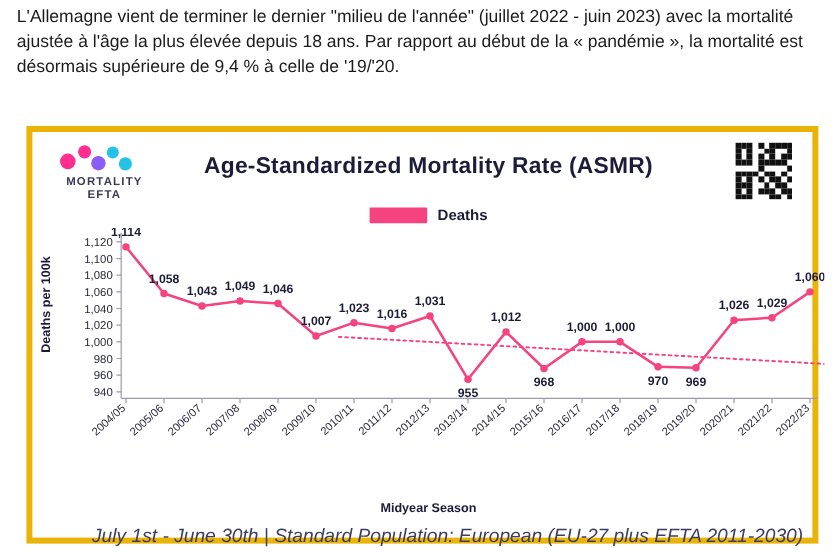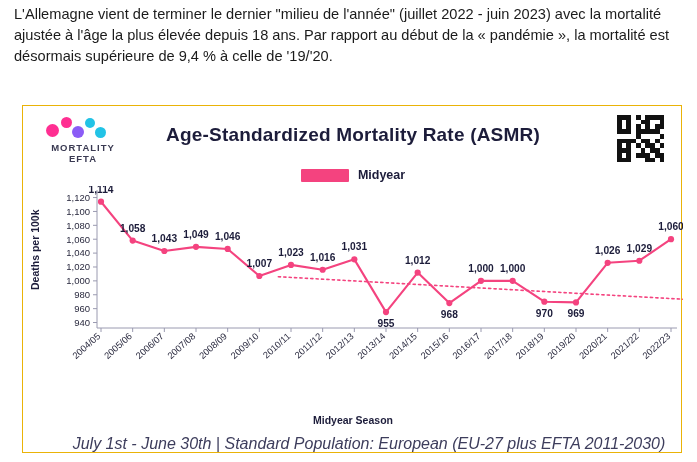--- a/index.html
+++ b/index.html
@@ -31,21 +31,21 @@
     font-family: "Liberation Sans", sans-serif;
   }
   
   #card {
     position: absolute;
     left: 22px;
     top: 105px;
     width: 660px;
     height: 348px;
     background: #ffffff;
-    border: 1px solid #eab308;
+    border: 5px solid #eab308;
     box-sizing: border-box;
   }
   
   #logo {
     position: absolute;
     left: 14px;
     top: 10px;
     width: 92px;
     height: 56px;
   }
@@ -331,21 +331,21 @@
           <i></i>
           <i></i>
           <i></i>
       </div>
     </div>
 
     <div id="chart-title">Age-Standardized Mortality Rate (ASMR)</div>
 
     <div id="legend">
       <div class="swatch"></div>
-      <div class="legend-label">Midyear</div>
+      <div class="legend-label">Deaths</div>
     </div>
 
     <div id="plot-wrap">
       <div id="ylabel">Deaths per 100k</div>
       <svg id="chart-svg" viewBox="0 0 660 268">
           <line x1="74" y1="4" x2="74" y2="142" stroke="#9a9ab0" stroke-width="1"></line>
           <line x1="74" y1="142" x2="654" y2="142" stroke="#9a9ab0" stroke-width="1"></line>
           <line x1="70" y1="136.52849740932643" x2="74" y2="136.52849740932643" stroke="#9a9ab0" stroke-width="1"></line>
           <text x="67" y="139.92849740932644" text-anchor="end" class="tick-text">940</text>
           <line x1="70" y1="122.64248704663213" x2="74" y2="122.64248704663213" stroke="#9a9ab0" stroke-width="1"></line>

